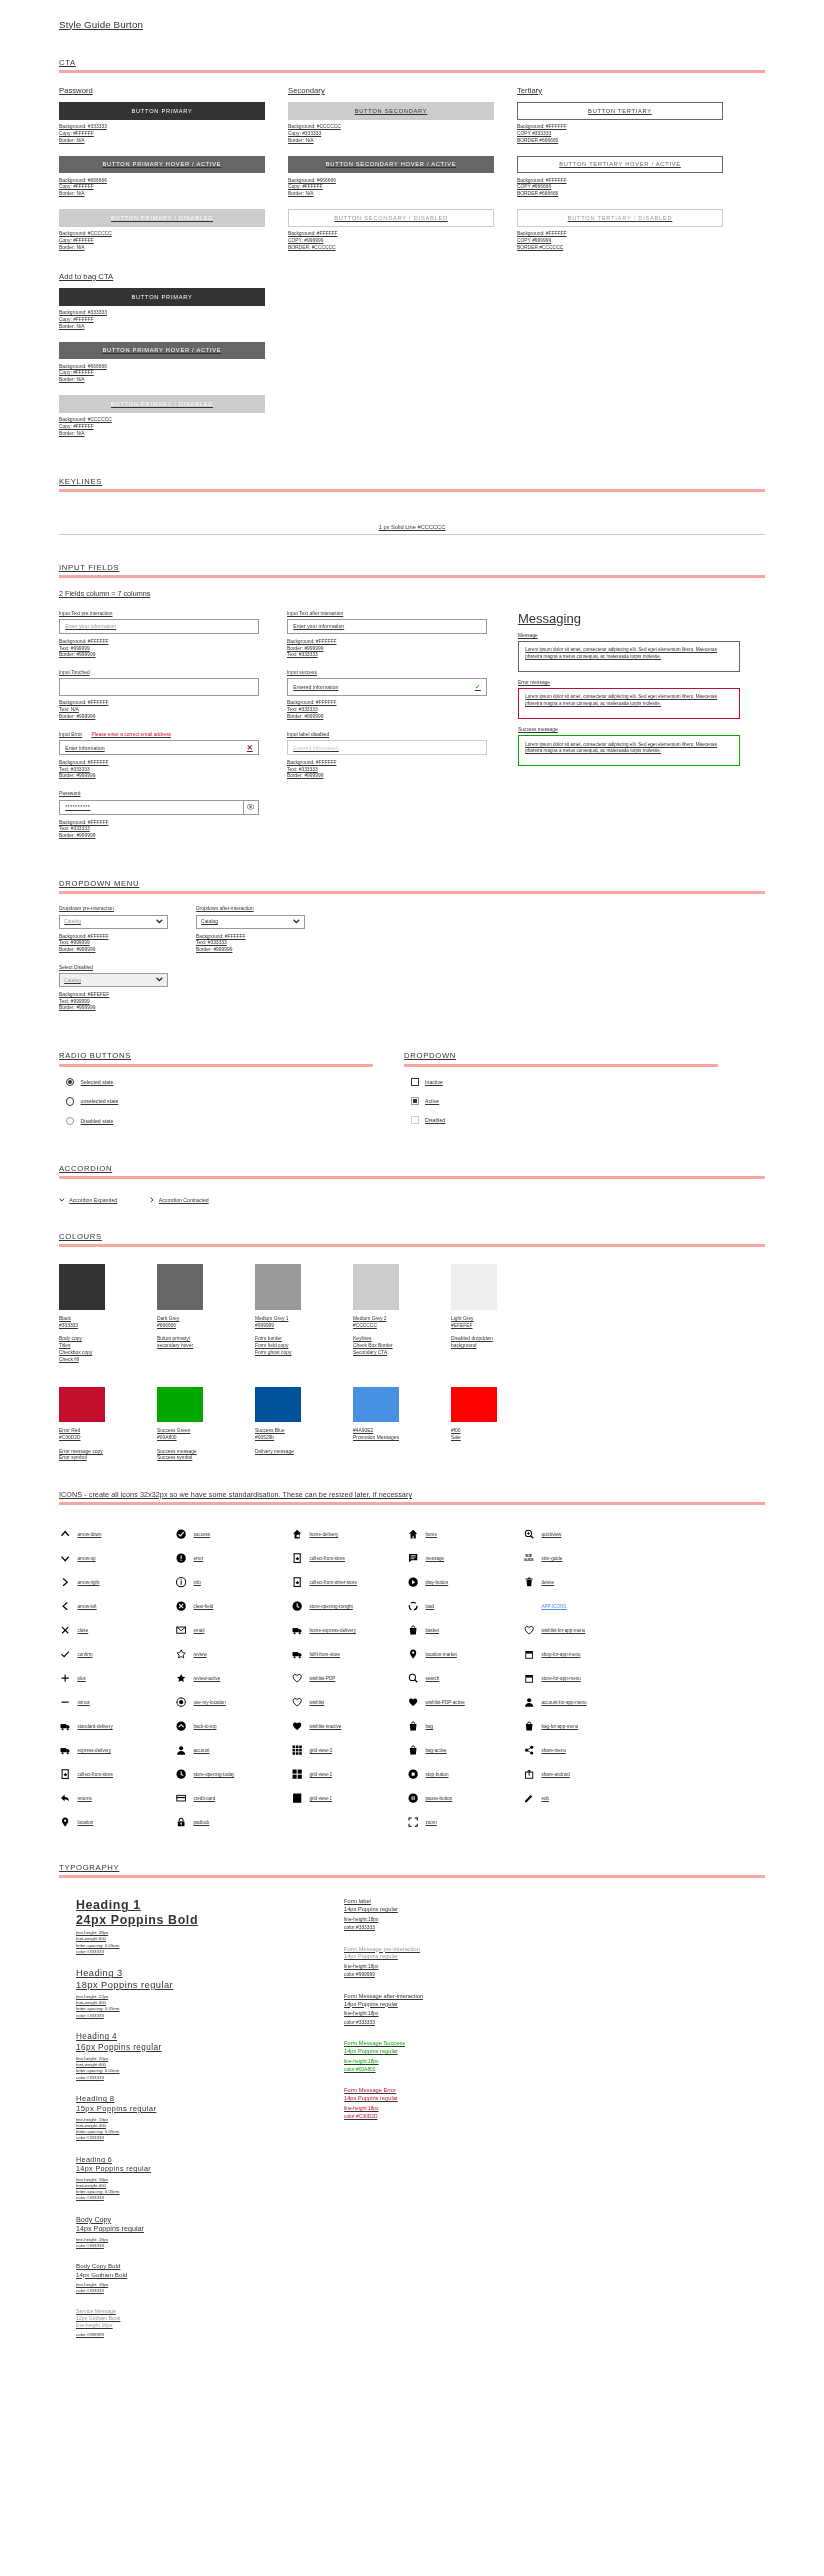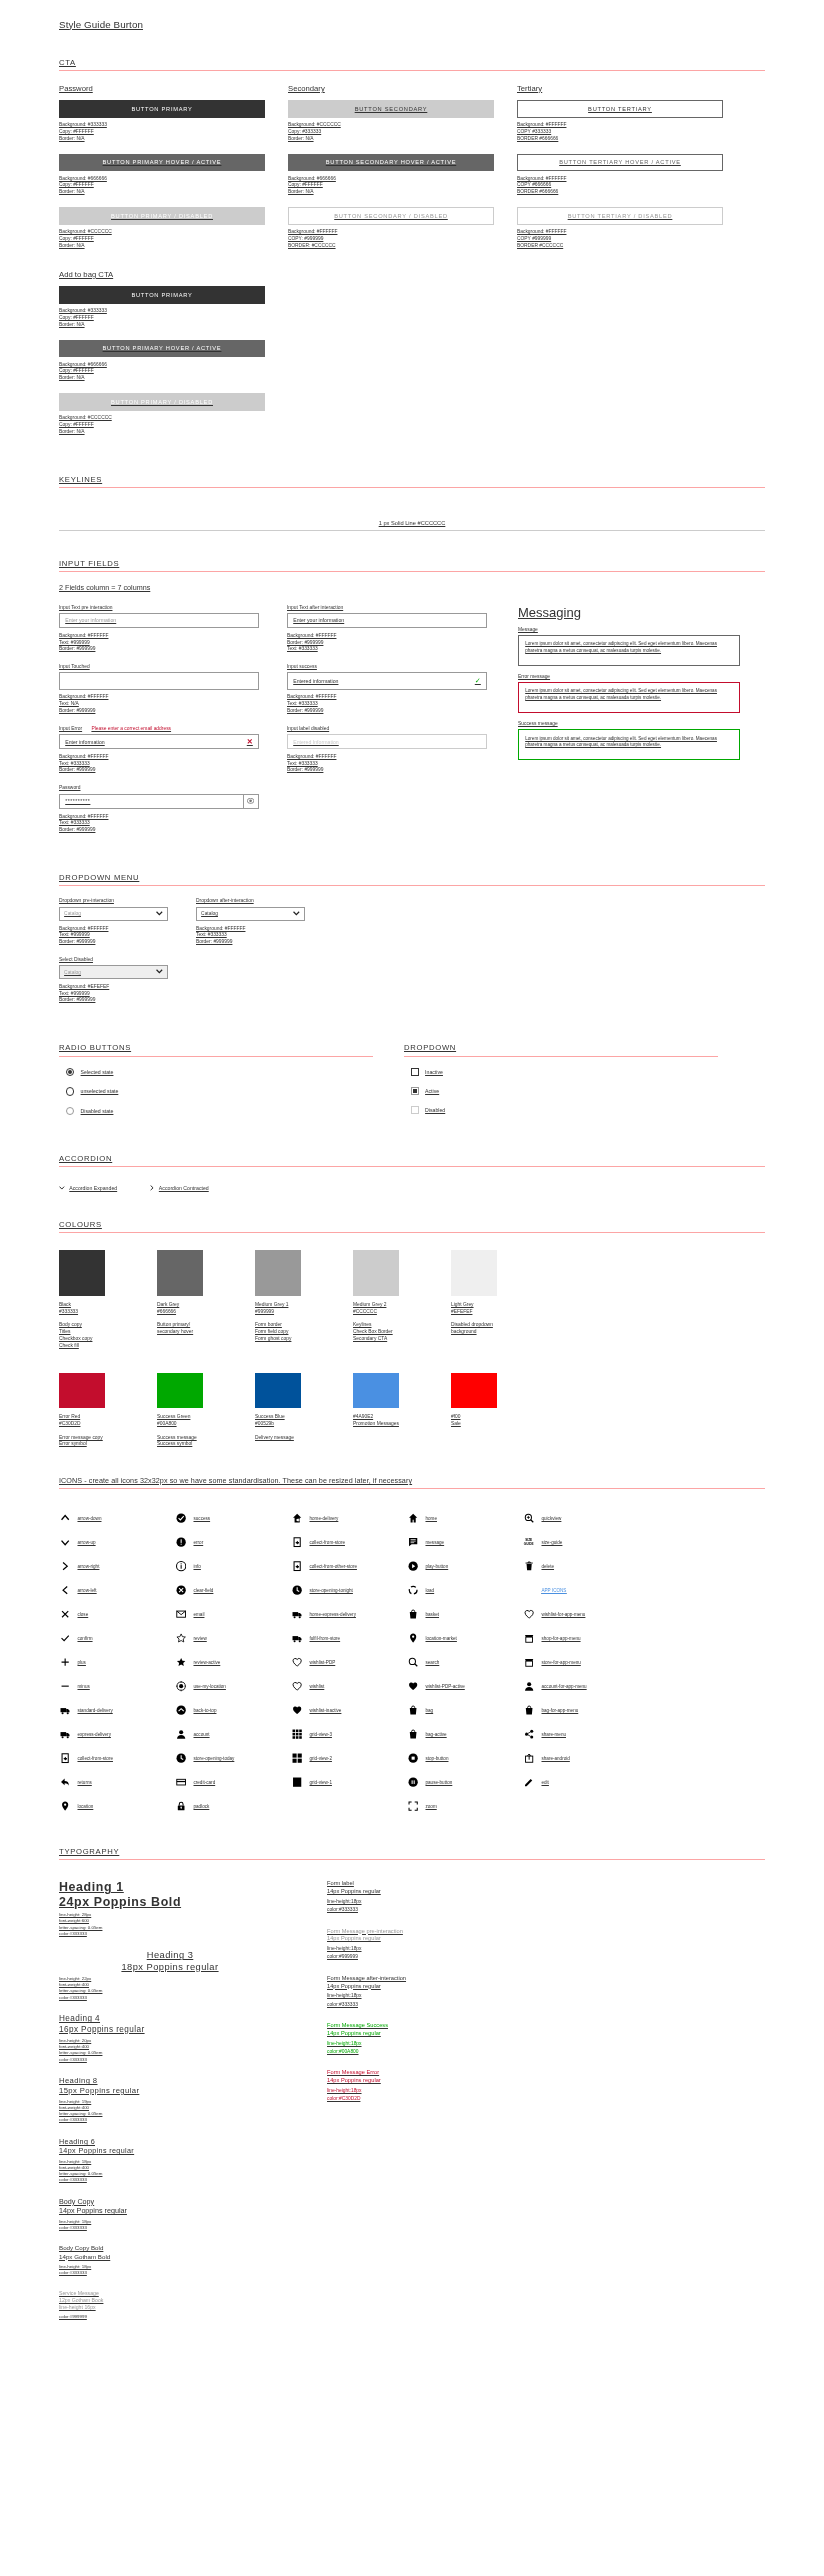--- a/index.html
+++ b/index.html
@@ -10,21 +10,21 @@
     color:#333333; -webkit-font-smoothing:antialiased;
   }
   .page { width:824px; padding:0 0 31px 0; position:relative; }
   .wrap { margin:0 59px;text-decoration:underline; }
 
   
   .app-title { font-size:9.8px; color:#333; padding-top:18.5px; letter-spacing:.01em; }
 
   .sec-head {
     font-size:7.7px; letter-spacing:.09em; color:#333; font-weight:400;
-    padding-bottom:3.1px; border-bottom:1px solid #fca5a5; margin-top:28px;
+    padding-bottom:3.1px; border-bottom:3px solid #fca5a5; margin-top:28px;
   }
   .sec-head.long { letter-spacing:.01em; font-size:7.2px; }
   .sub-head { font-size:7.7px; color:#333; margin-bottom:7.2px; }
   .small-head { font-size:7.2px; color:#333; margin-bottom:9.3px; }
 
   
   .cta-cols { display:flex; gap:23px; margin-top:13.4px; }
   .cta-col { width:206px; }
 
   .btn {
@@ -127,25 +127,25 @@
   .icon-cell { display:flex; align-items:center; gap:7.2px; height:24px; }
   .icon-box { width:11.3px; height:11.3px; flex:none; display:flex; align-items:center; justify-content:center; color:#000; }
   .icon-box svg { display:block; }
   .icon-name { font-size:4.6px; color:#333; }
   .icon-name.link { color:#4a90e2; text-decoration:underline; }
 
   
   .typ-cols { display:flex; gap:46px; margin-top:20.6px; }
   .typ-left { width:222px; }
   .typ-right { width:222px; }
-  .typ-block { margin-bottom:13.4px; }
+  .typ-block { margin-bottom:13.4px;margin-left:17px; }
   .typ-ex { color:#333; }
   .typ-h1 { font-size:12.4px; line-height:14.4px; font-weight:bold; letter-spacing:.05em; }
   .typ-h2 { font-size:10.3px; line-height:12.4px; font-weight:600; letter-spacing:.05em; }
-  .typ-h3 { font-size:9.3px; line-height:11.3px; font-weight:400; letter-spacing:.05em;text-align:center; }
+  .typ-h3 { font-size:9.3px; line-height:11.3px; font-weight:400; letter-spacing:.05em; }
   .typ-h4 { font-size:8.2px; line-height:10.3px; font-weight:400; letter-spacing:.05em; }
   .typ-h5 { font-size:7.7px; line-height:9.8px; font-weight:400; letter-spacing:.05em; }
   .typ-h6 { font-size:7.2px; line-height:9.3px; font-weight:400; letter-spacing:.05em; }
   .typ-body { font-size:7.2px; line-height:9.3px; }
   .typ-bodycopy { font-size:6.2px; line-height:8.2px; }
   .typ-svc { font-size:5.2px; line-height:7.2px; color:#999999; }
   .typ-meta { font-size:4.4px; line-height:6.2px; color:#333; margin-top:3.1px; }
   .typ-r-title { font-size:5.7px; line-height:7.7px; color:#333; }
   .typ-r-meta { font-size:4.9px; line-height:8.2px; color:#333; margin-top:2.1px; }
   .typ-r-title.grey { color:#999999; }

